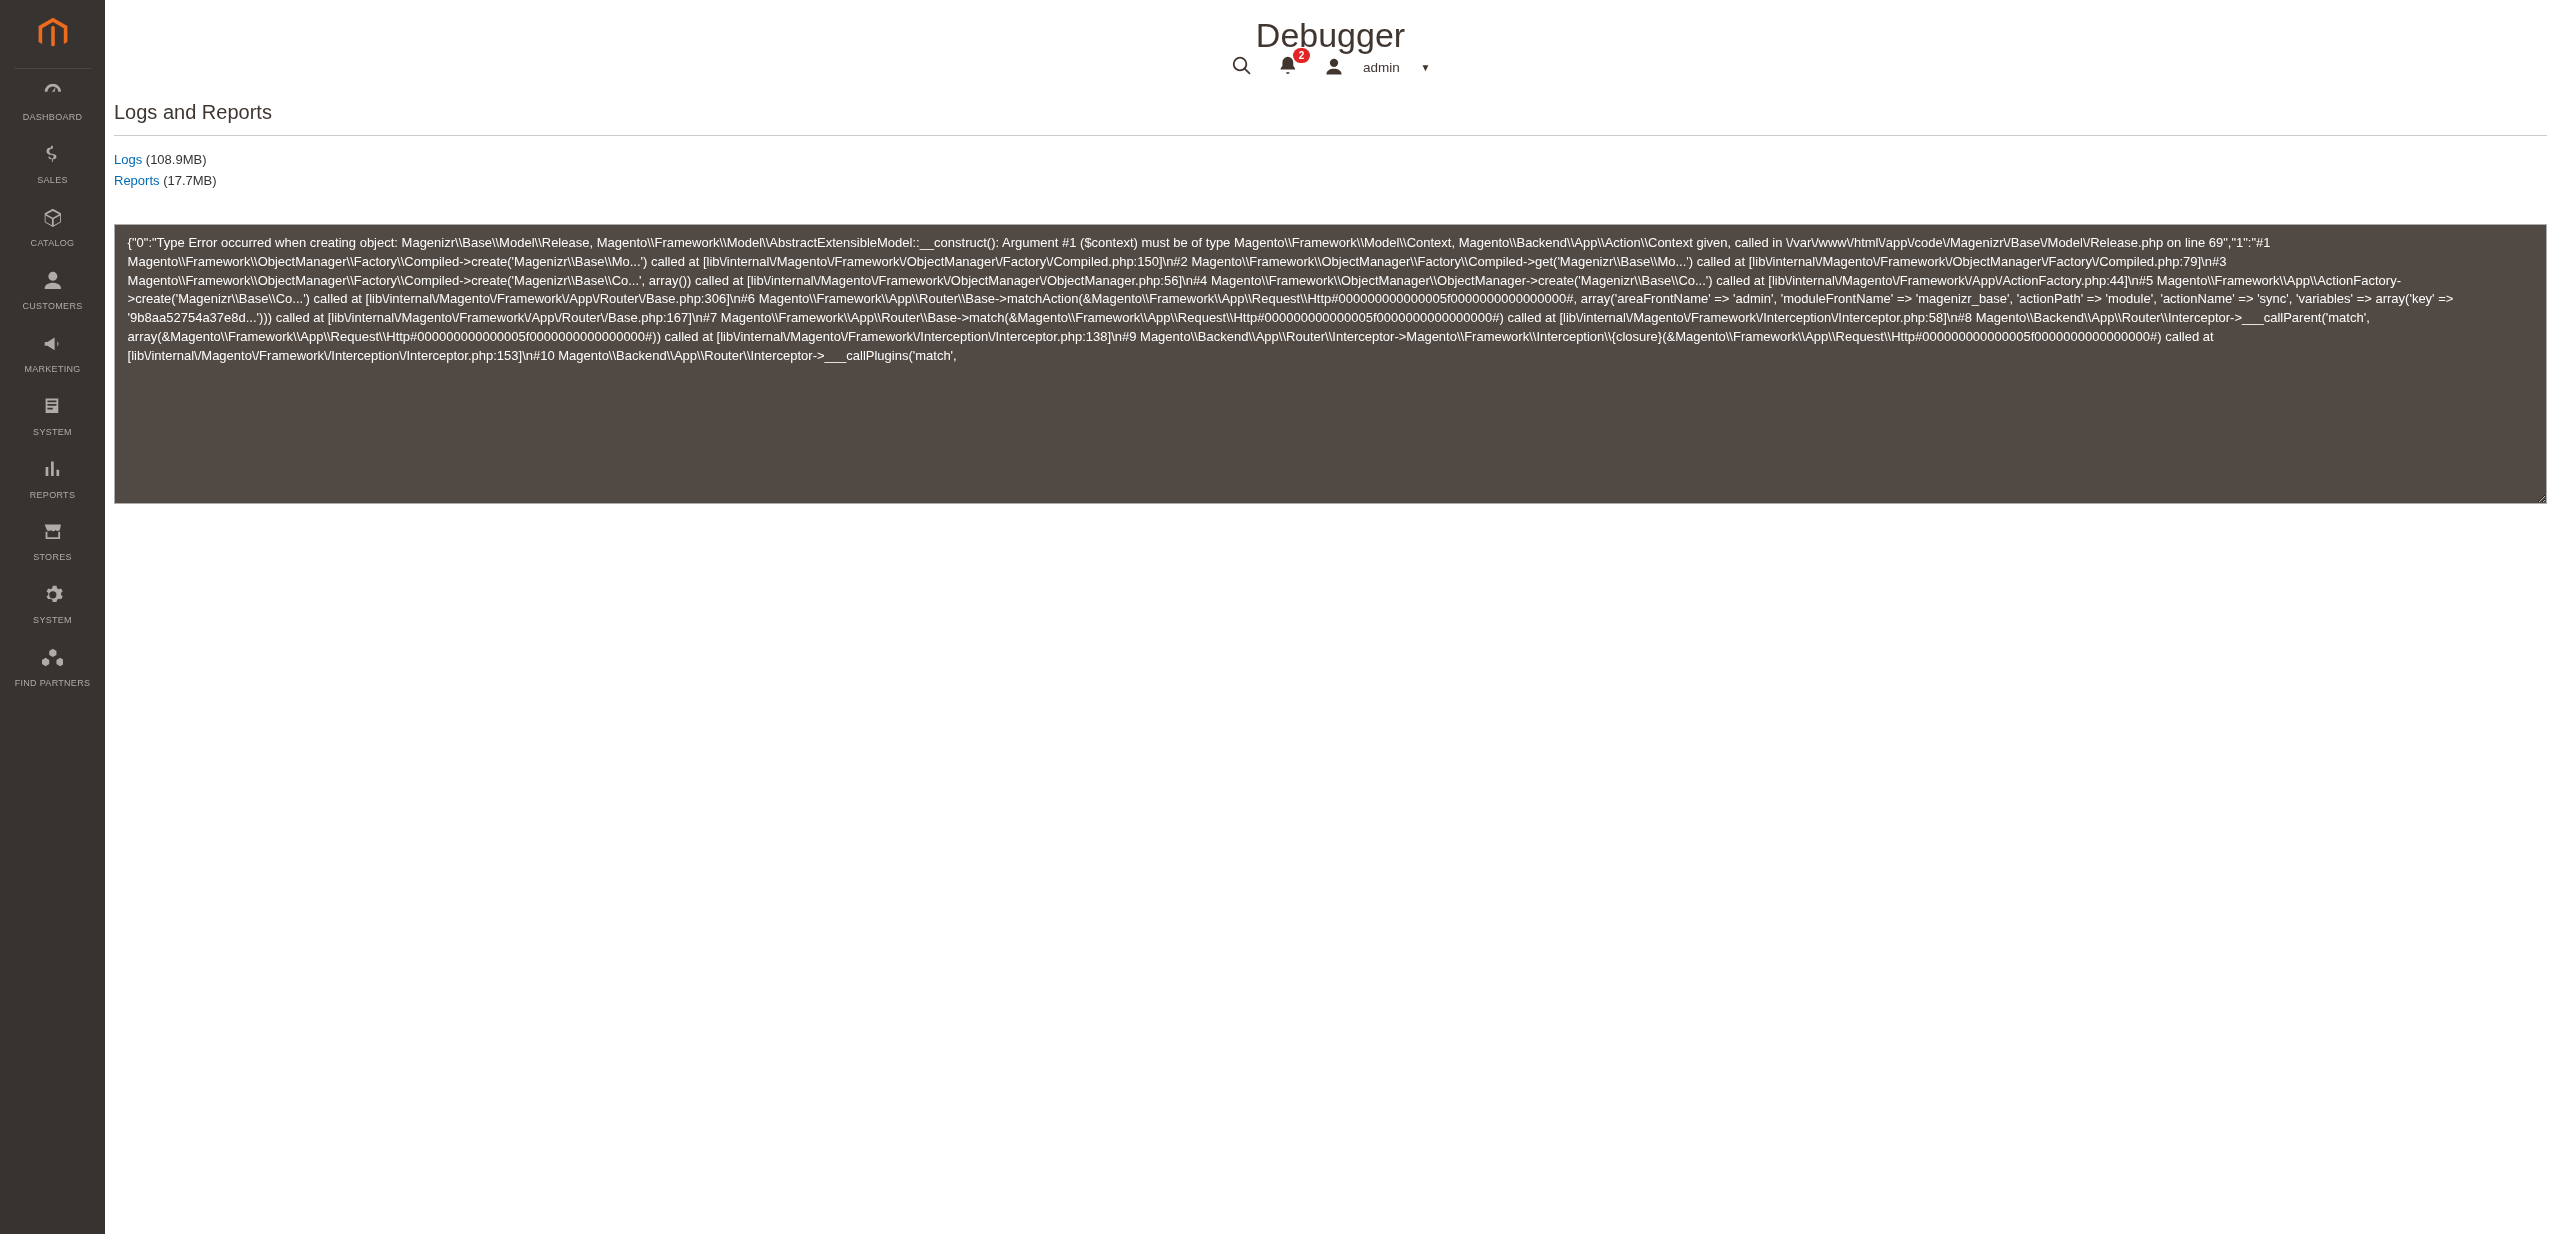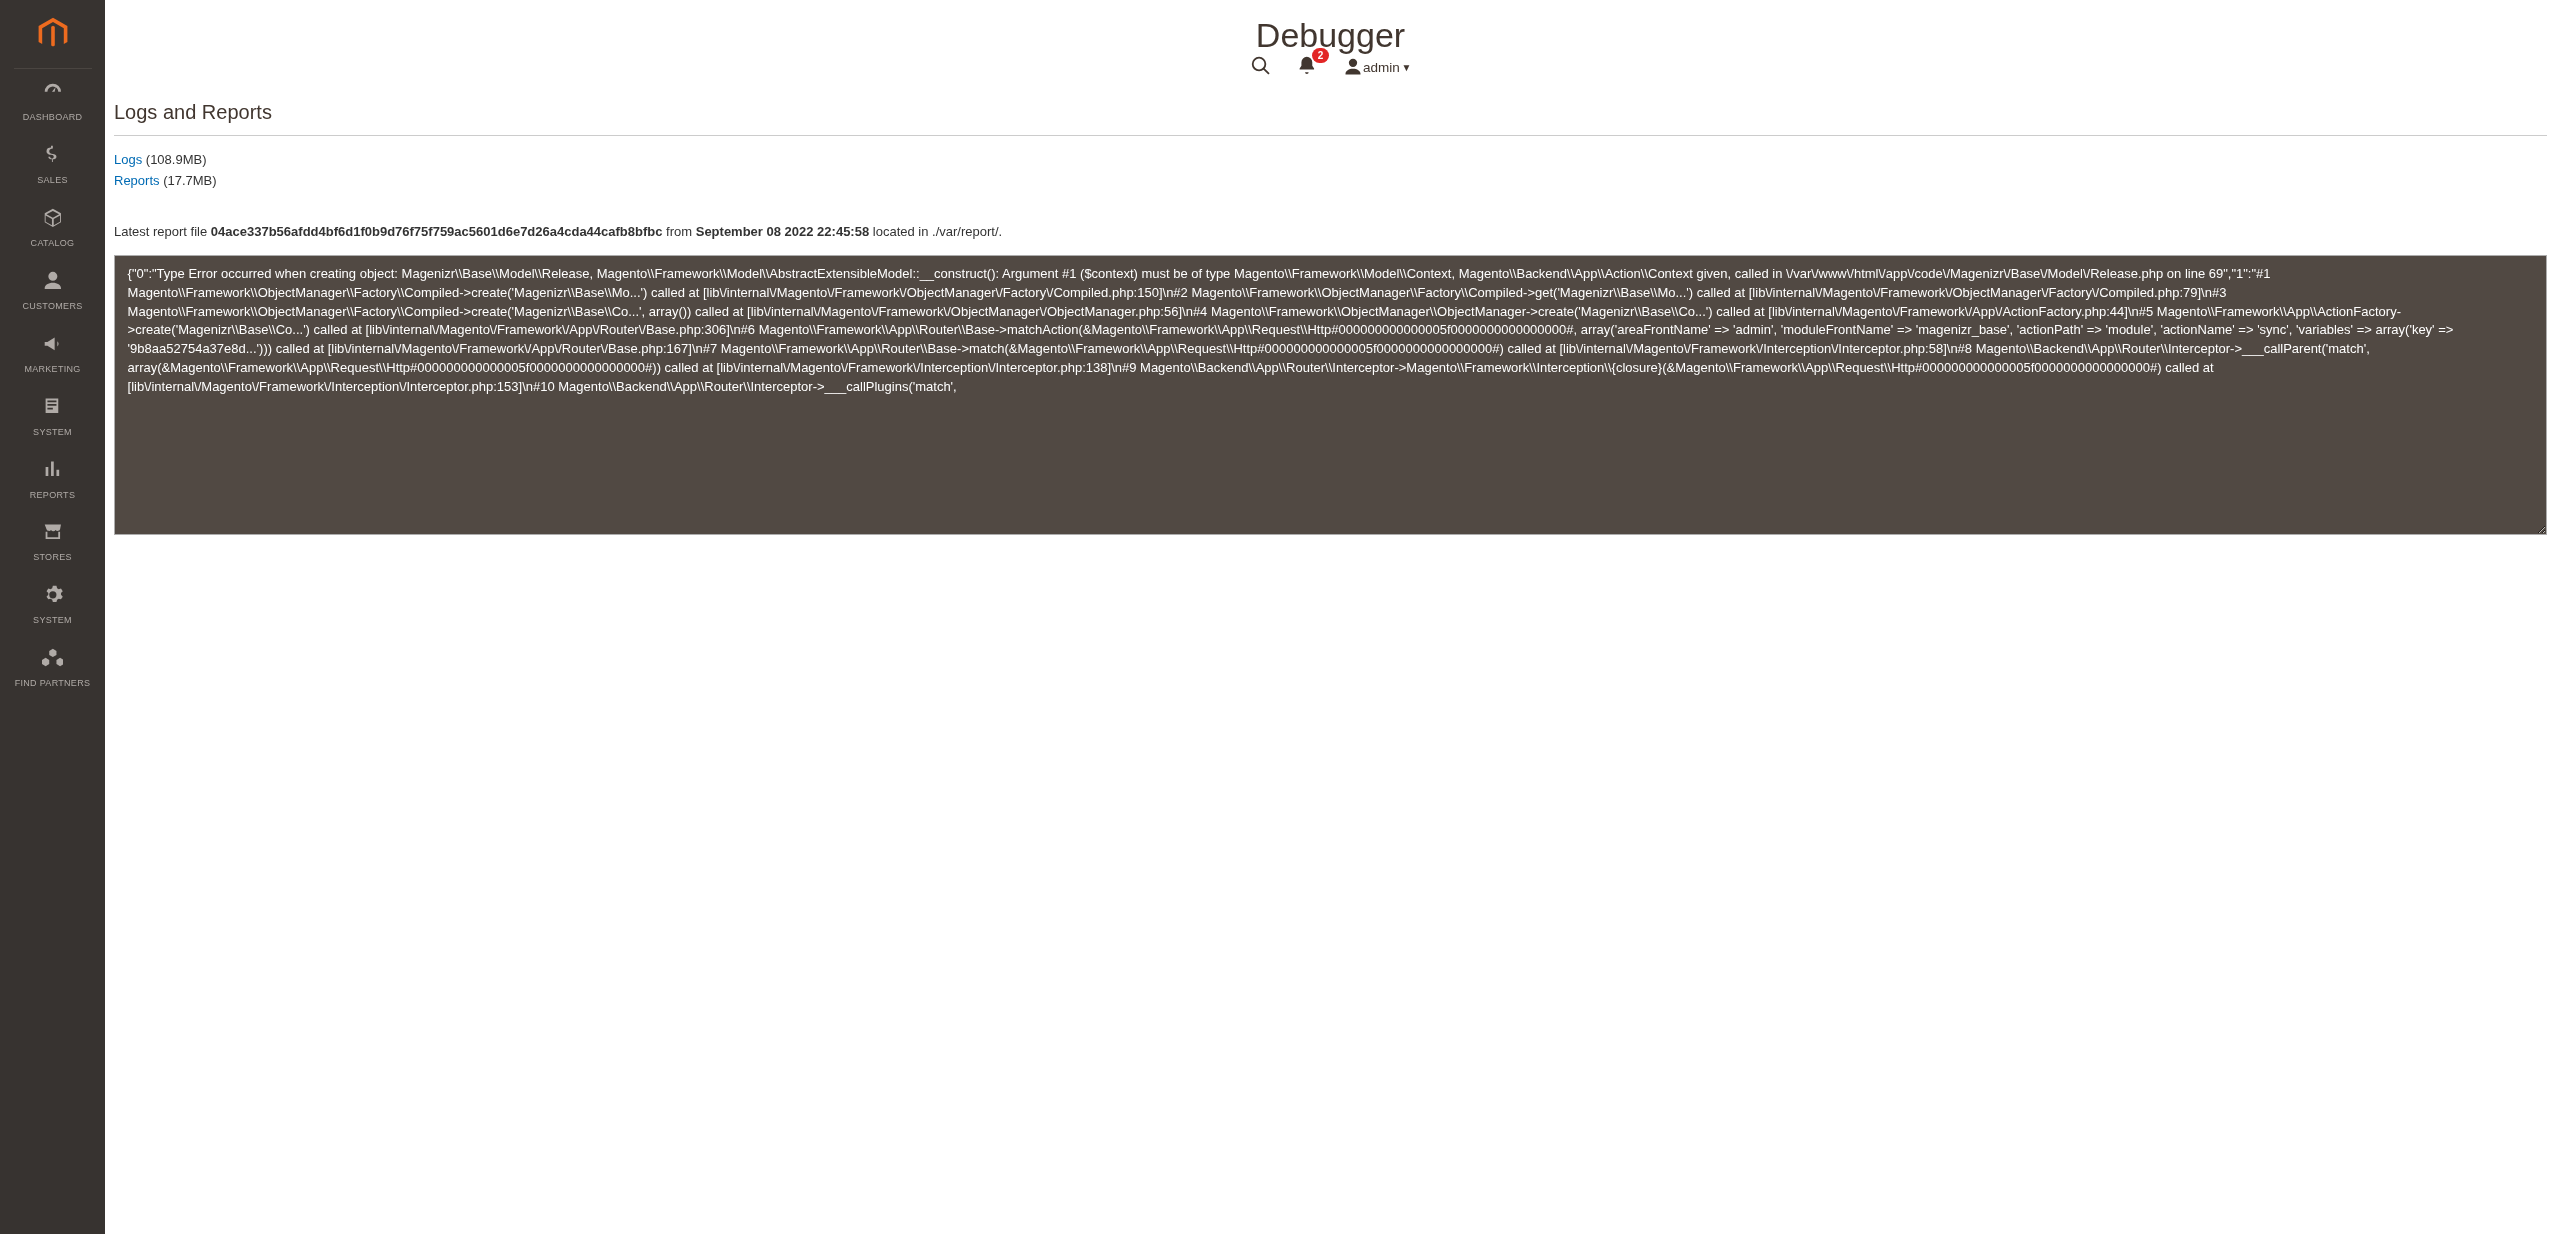--- a/index.html
+++ b/index.html
@@ -25,21 +25,21 @@
     .page-header { display: flex; justify-content: space-between; align-items: center; margin-bottom: 21.7px; flex-direction: column; }
     .page-title { font-size: 34px; font-weight: 300; color: #41362f; }
     .header-actions { display: flex; align-items: center; gap: 25px; }
     .action-icon { position: relative; cursor: pointer; color: #41362f; }
     .action-icon svg { width: 21.7px; height: 21.7px; }
     .badge {
       position: absolute; top: -7.2px; right: -10.8px;
       background: #e22626; color: #fff; font-size: 10px; font-weight: 600;
       padding: 0.9px 5.4px; border-radius: 8px; line-height: 1.3;
     }
-    .user-menu { display: flex; align-items: center; gap: 0; cursor: pointer; color: #41362f; }
+    .user-menu { display: flex; align-items: center; gap: 19px; cursor: pointer; color: #41362f; }
     .user-menu svg.person { width: 20px; height: 20px; }
     .user-menu .caret { font-size: 10px; margin-left: 1.8px; }
     .user-menu .username { font-size: 13.5px; }
     
     .two-col { display: flex; gap: 25px; margin-bottom: 31px; }
     .col { flex: 1; }
     .section-title {
       font-size: 20px; font-weight: 400; color: #41362f;
       padding-bottom: 10.8px; border-bottom: 0.9px solid #ccc; margin-bottom: 16px;
     }
@@ -165,19 +165,16 @@
       <div class="logs-line">
         <a class="link">Logs</a><span> (108.9MB)</span>
       </div>
       <div class="logs-line">
         <a class="link">Reports</a><span> (17.7MB)</span>
       </div>
     </div>
   </div>
 
   <section>
-    <p class="report-meta">
-      <span>Latest report file </span><span class="bold">04ace337b56afdd4bf6d1f0b9d76f75f759ac5601d6e7d26a4cda44cafb8bfbc</span><span> from </span><span class="bold">September 08 2022 22:45:58</span><span> located in ./var/report/.</span>
-    </p>
     <textarea class="report-textarea" readonly="" style="">{"0":"Type Error occurred when creating object: Magenizr\\Base\\Model\\Release, Magento\\Framework\\Model\\AbstractExtensibleModel::__construct(): Argument #1 ($context) must be of type Magento\\Framework\\Model\\Context, Magento\\Backend\\App\\Action\\Context given, called in \/var\/www\/html\/app\/code\/Magenizr\/Base\/Model\/Release.php on line 69","1":"#1 Magento\\Framework\\ObjectManager\\Factory\\Compiled-&gt;create('Magenizr\\Base\\Mo...') called at [lib\/internal\/Magento\/Framework\/ObjectManager\/Factory\/Compiled.php:150]\n#2 Magento\\Framework\\ObjectManager\\Factory\\Compiled-&gt;get('Magenizr\\Base\\Mo...') called at [lib\/internal\/Magento\/Framework\/ObjectManager\/Factory\/Compiled.php:79]\n#3 Magento\\Framework\\ObjectManager\\Factory\\Compiled-&gt;create('Magenizr\\Base\\Co...', array()) called at [lib\/internal\/Magento\/Framework\/ObjectManager\/ObjectManager.php:56]\n#4 Magento\\Framework\\ObjectManager\\ObjectManager-&gt;create('Magenizr\\Base\\Co...') called at [lib\/internal\/Magento\/Framework\/App\/ActionFactory.php:44]\n#5 Magento\\Framework\\App\\ActionFactory-&gt;create('Magenizr\\Base\\Co...') called at [lib\/internal\/Magento\/Framework\/App\/Router\/Base.php:306]\n#6 Magento\\Framework\\App\\Router\\Base-&gt;matchAction(&amp;Magento\\Framework\\App\\Request\\Http#000000000000005f0000000000000000#, array('areaFrontName' =&gt; 'admin', 'moduleFrontName' =&gt; 'magenizr_base', 'actionPath' =&gt; 'module', 'actionName' =&gt; 'sync', 'variables' =&gt; array('key' =&gt; '9b8aa52754a37e8d...'))) called at [lib\/internal\/Magento\/Framework\/App\/Router\/Base.php:167]\n#7 Magento\\Framework\\App\\Router\\Base-&gt;match(&amp;Magento\\Framework\\App\\Request\\Http#000000000000005f0000000000000000#) called at [lib\/internal\/Magento\/Framework\/Interception\/Interceptor.php:58]\n#8 Magento\\Backend\\App\\Router\\Interceptor-&gt;___callParent('match', array(&amp;Magento\\Framework\\App\\Request\\Http#000000000000005f0000000000000000#)) called at [lib\/internal\/Magento\/Framework\/Interception\/Interceptor.php:138]\n#9 Magento\\Backend\\App\\Router\\Interceptor-&gt;Magento\\Framework\\Interception\\{closure}(&amp;Magento\\Framework\\App\\Request\\Http#000000000000005f0000000000000000#) called at [lib\/internal\/Magento\/Framework\/Interception\/Interceptor.php:153]\n#10 Magento\\Backend\\App\\Router\\Interceptor-&gt;___callPlugins('match',</textarea>
   </section>
 </main>
 
 
 </body></html>

